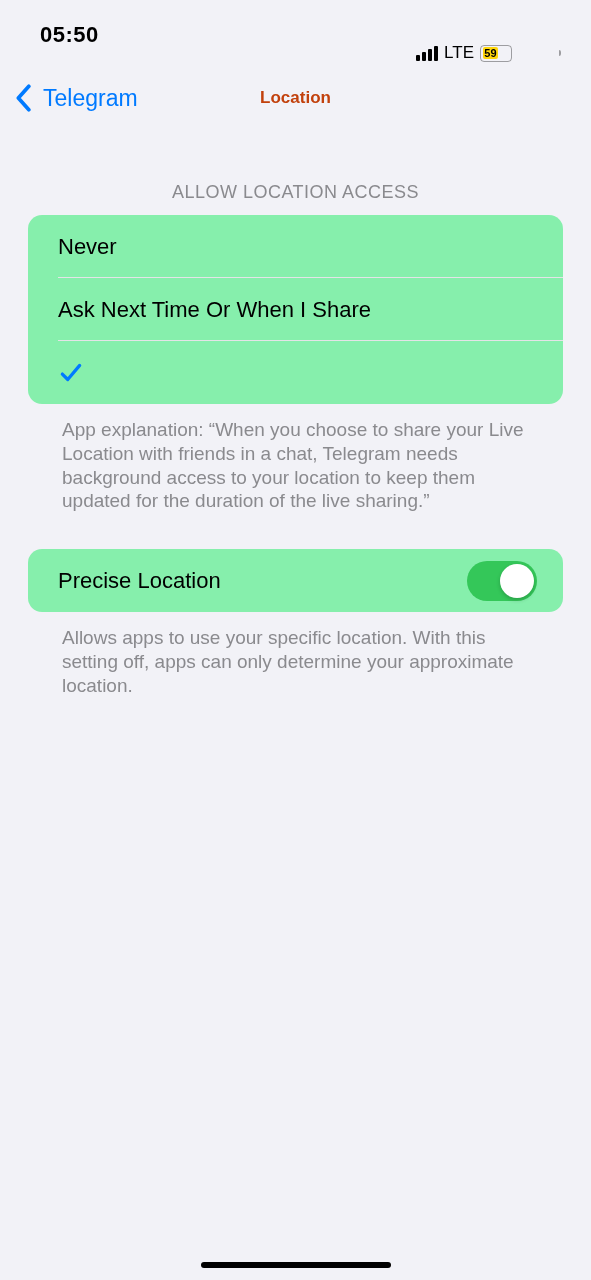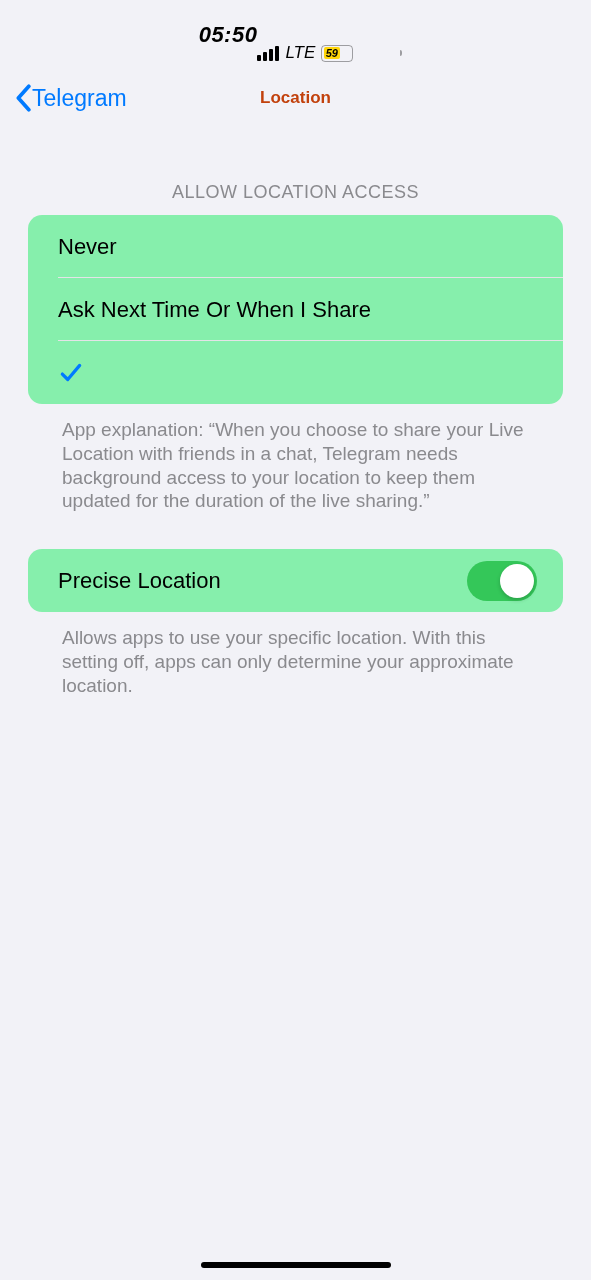--- a/index.html
+++ b/index.html
@@ -11,25 +11,24 @@
     body {
       width: 591px;
       height: 1280px;
       background: #f2f2f7;
       font-family: -apple-system, BlinkMacSystemFont, "SF Pro Text", "Helvetica Neue", Arial, sans-serif;
       position: relative;
       overflow: hidden;
     }
     .status-bar {
       display: flex;
-      justify-content: center;
+      justify-content: space-between;
       align-items: center;
       padding: 20px 30px 10px 40px;
       height: 60px;
-      font-style: italic;
     }
     .status-time {
       font-size: 22px;
       font-weight: 600;
       color: #000;
       letter-spacing: 0.5px;
     }
     .status-right {
       display: flex;
       align-items: center;
@@ -97,21 +96,21 @@
       position: relative;
       padding: 0 14px;
       margin-top: 10px;
     }
     .back-button {
       display: flex;
       align-items: center;
       color: #007aff;
       font-size: 23px;
       font-weight: 400;
-      gap: 0;
+      gap: 11px;
     }
     .back-chevron svg {
       display: block;
     }
     .nav-title {
       position: absolute;
       left: 50%;
       transform: translateX(-50%);
       font-size: 17px;
       font-weight: 600;

